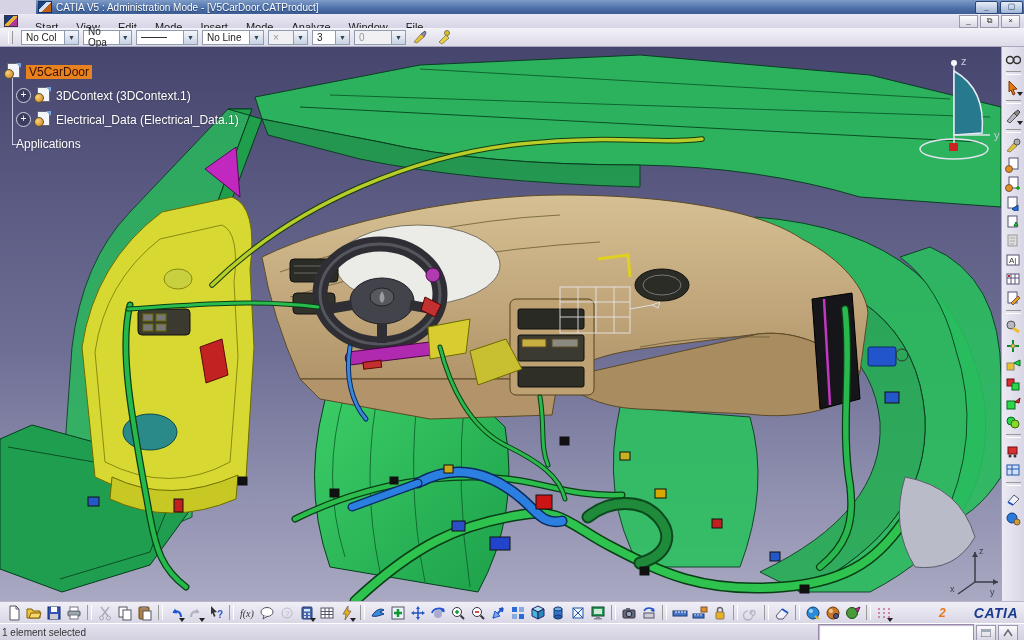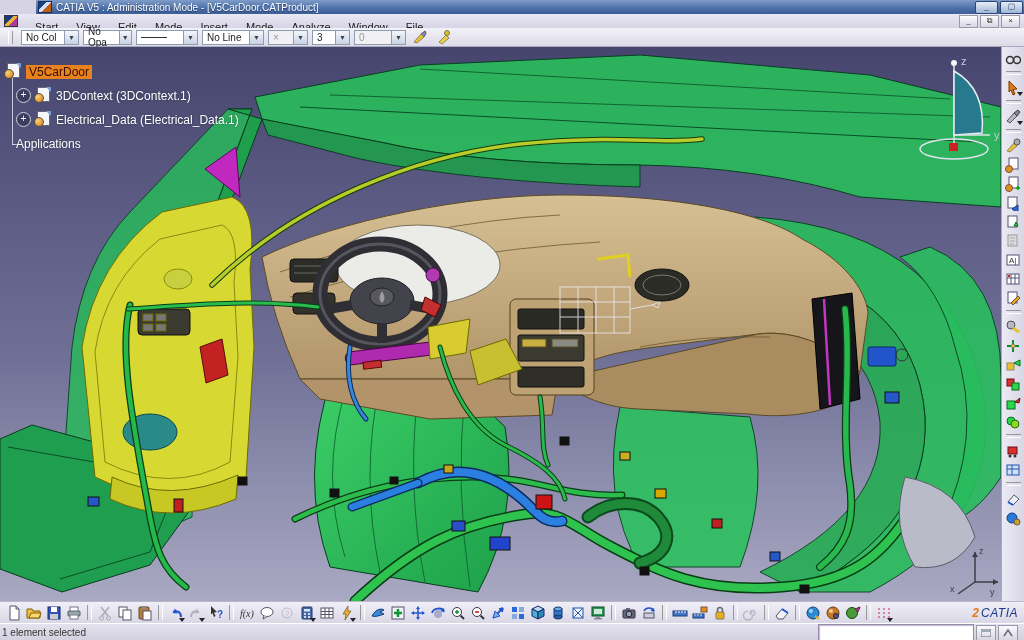--- a/index.html
+++ b/index.html
@@ -73,21 +73,21 @@
   
   #bottomtb{position:absolute;left:0;top:601px;width:1024px;height:22px;
     background:linear-gradient(#f0eff7,#d9d7e5);border-top:1px solid #b9b7c9;
     display:flex;align-items:center;padding-left:4px;box-sizing:border-box;}
   .bsep{width:3px;height:15px;border-left:1px solid #999;border-right:1px solid #fff;margin:0 3px;}
   .bic{width:20px;height:19px;display:flex;align-items:center;justify-content:center;position:relative;flex:none;}
   .bic .dd{position:absolute;right:1px;bottom:0;width:0;height:0;border-left:3px solid transparent;
     border-right:3px solid transparent;border-top:4px solid #222;}
   #brand{margin-left:auto;margin-right:6px;display:flex;align-items:center;gap:2px;}
   #brand .swoosh{color:#e87818;font-weight:bold;font-style:italic;font-size:12px;}
-  #brand .word{color:#1a3a8c;font-weight:normal;font-style:italic;font-size:12px;letter-spacing:.5px;}
+  #brand .word{color:#1a3a8c;font-weight:bold;font-style:italic;font-size:14px;letter-spacing:.5px;margin-left:26px;}
   
   #statusbar{position:absolute;left:0;top:623px;width:1024px;height:17px;
     background:linear-gradient(#e4e2ee,#d2d0de);border-top:1px solid #fff;
     display:flex;align-items:center;font-size:10px;color:#333;}
   #statusmsg{padding-left:2px;flex:none;}
   #powerinput{margin-left:auto;width:150px;height:13px;background:#fff;border:1px solid #98a;
     box-shadow:inset 1px 1px 1px #bbc;flex:none;}
   .sbtn{width:18px;height:14px;border:1px solid #9a98ac;background:linear-gradient(#fbfbfd,#d8d6e2);
     margin-left:2px;flex:none;display:flex;align-items:center;justify-content:center;}
   #statusbar .spacer{width:6px;flex:none;}

